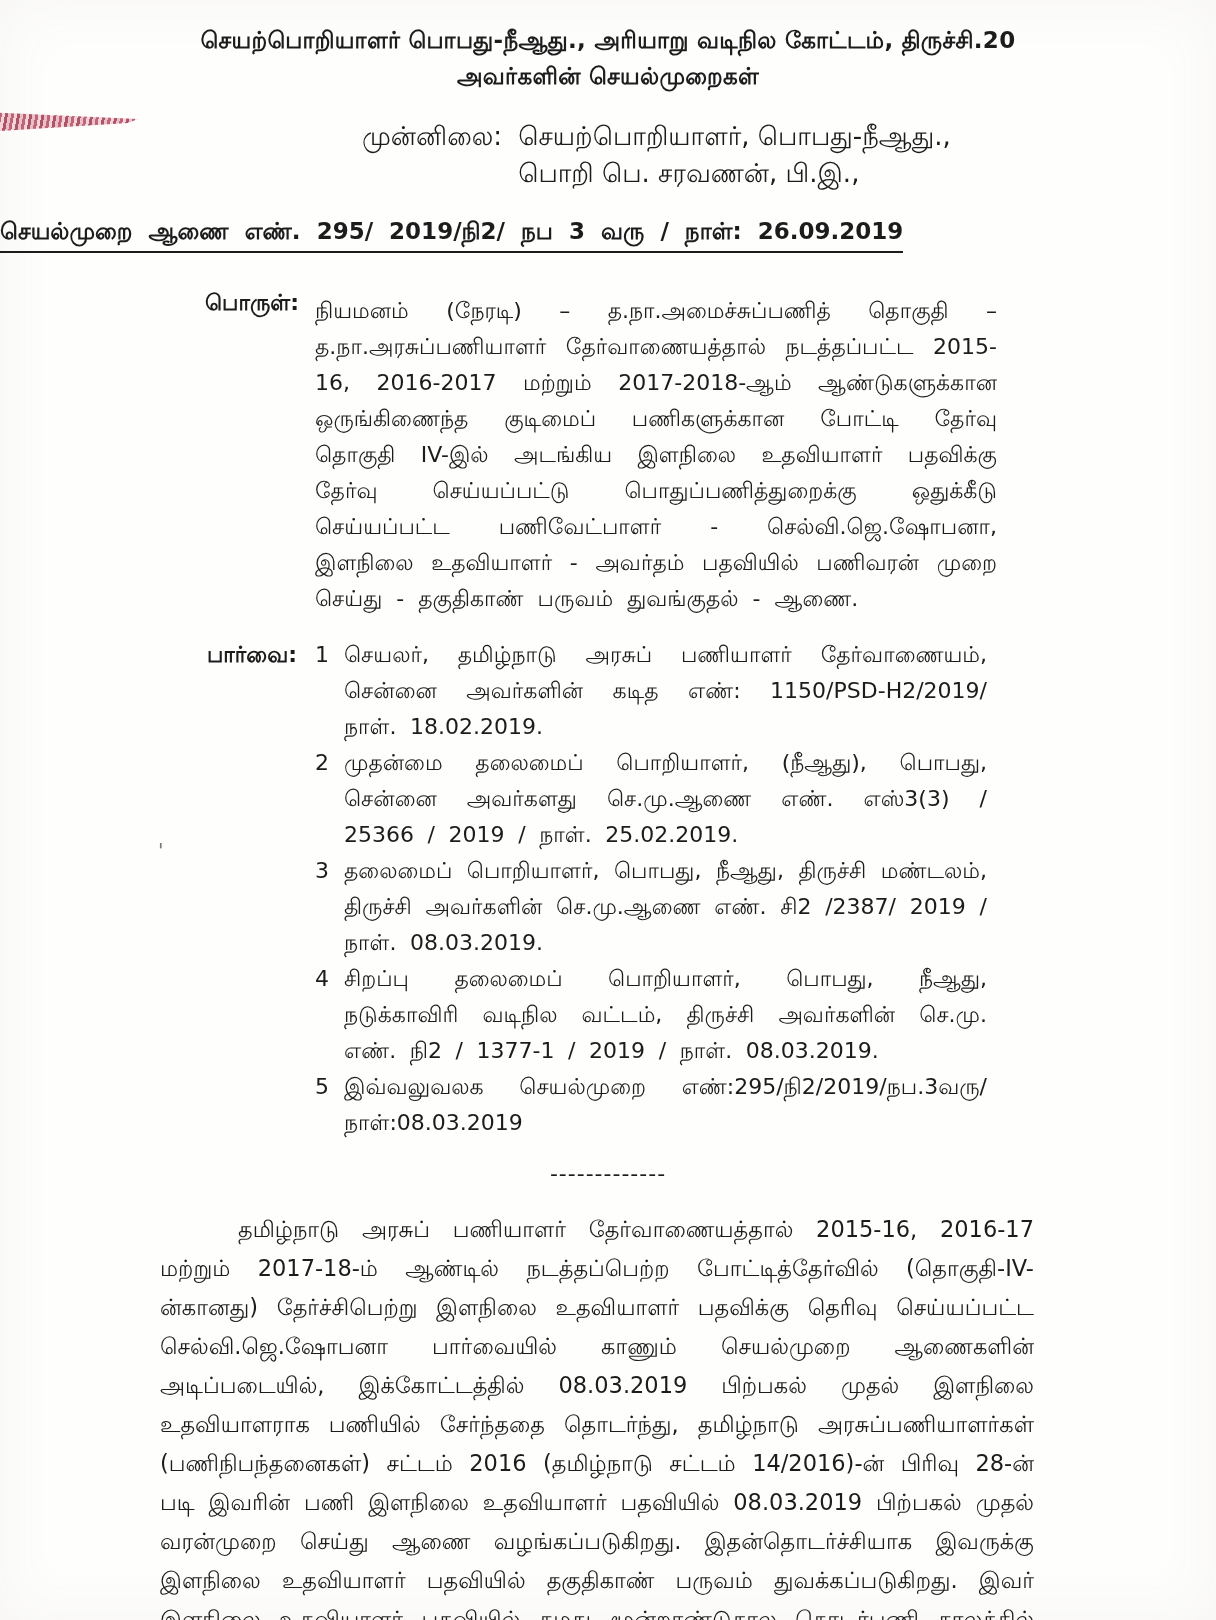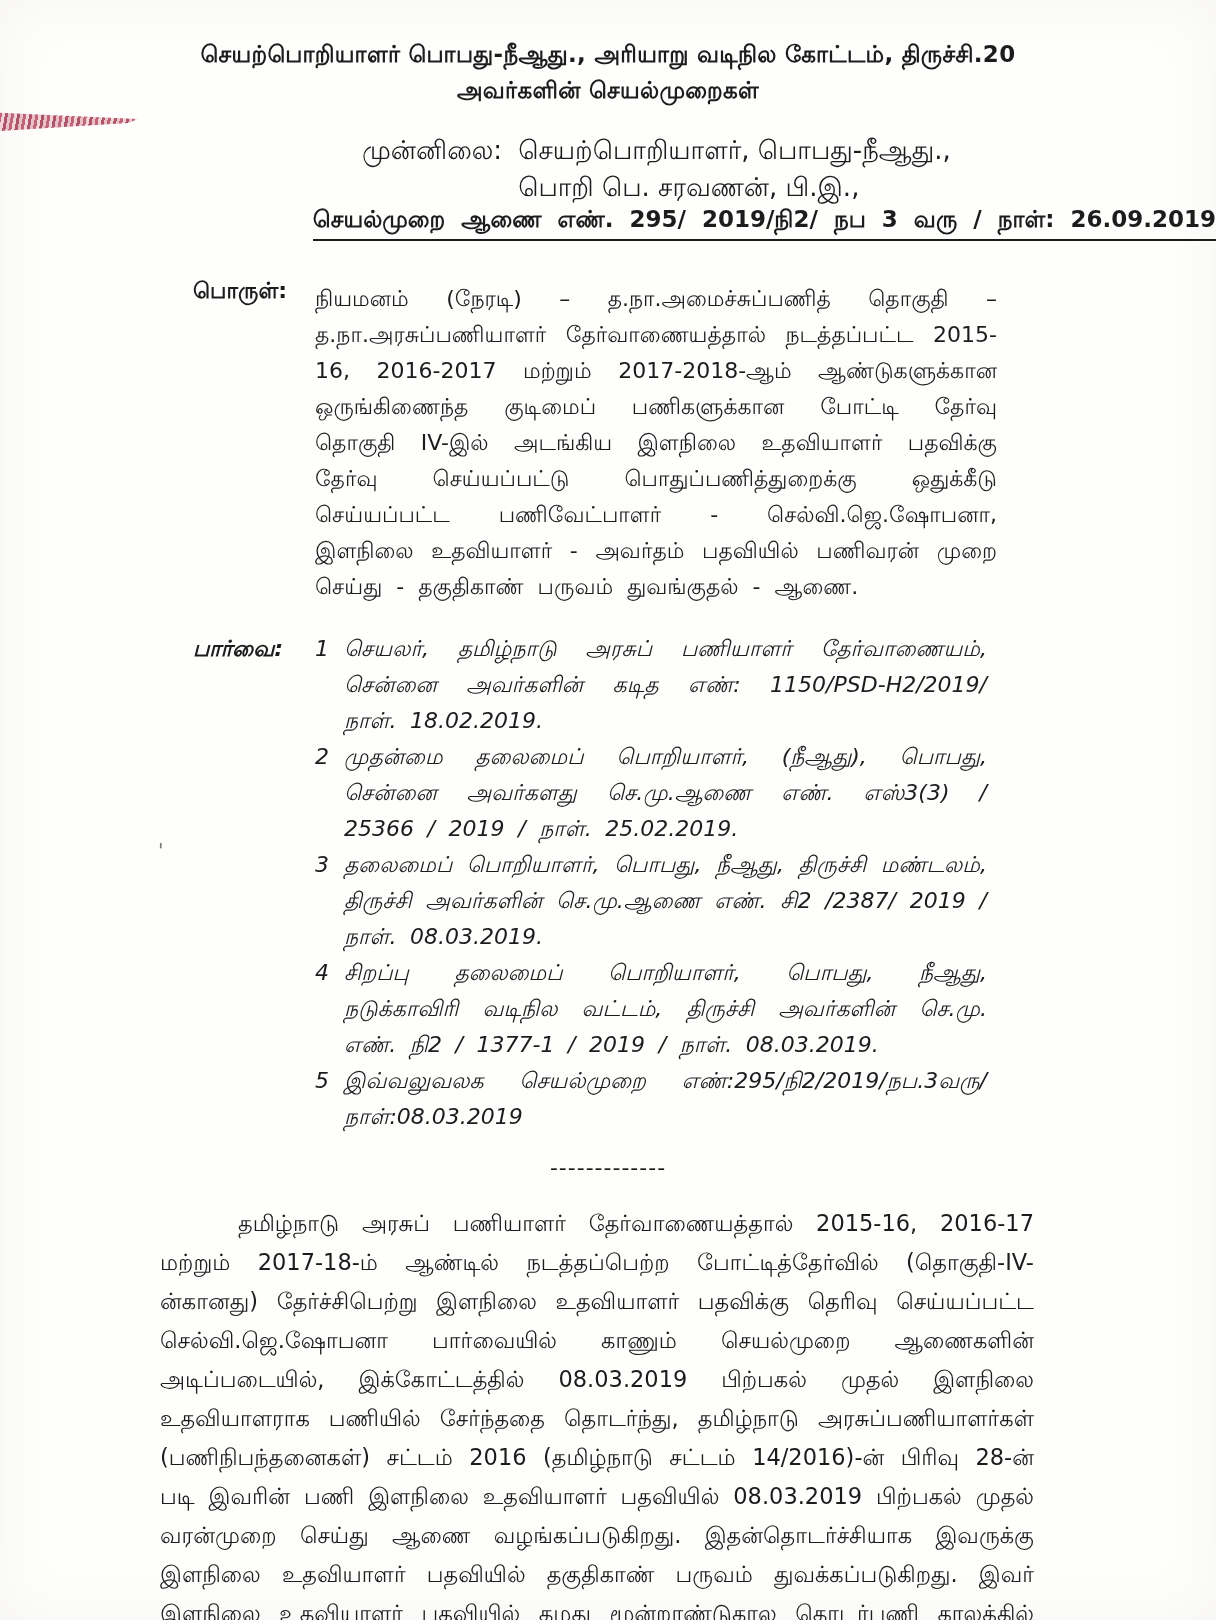--- a/index.html
+++ b/index.html
@@ -39,21 +39,21 @@
   .stray-mark {
     position: absolute;
     left: 158px;
     top: 838px;
     font-size: 20px;
     color: #777;
   }
 
   
   .header {
-    padding-top: 36px;
+    padding-top: 22px;
     text-align: center;
   }
   .header-line {
     font-size: 23px;
     font-weight: bold;
     line-height: 36px;
     letter-spacing: 0.3px;
   }
 
   
@@ -64,45 +64,46 @@
     line-height: 37px;
   }
   .presence-label {
     flex-shrink: 0;
     margin-right: 16px;
   }
   .presence-lines { }
 
   
   .order-wrap {
-    text-align: right;
+    margin-top: 26px;
+    text-align: left;
   }
   .order-line {
     display: inline-block;
     font-size: 23px;
     font-weight: bold;
     word-spacing: 0.35em;
     padding-bottom: 3px;
     border-bottom: 2px solid #1c1c1c;
   }
 
   
   .section {
     display: flex;
     padding-left: 193px;
     font-size: 22px;
     line-height: 36px;
   }
   .subject-section { margin-top: 32px; }
-  .refs-section { margin-top: 26px; font-style: italic; }
+  .refs-section { margin-top: 20px; }
   .sec-label {
     width: 118px;
     flex-shrink: 0;
     display: flex;
-    justify-content: flex-start;
+    justify-content: center;
     font-weight: bold;
   }
 
   .subject-text {
     width: 682px;
     margin: 8px 0 0 4px;
     text-align: justify;
     word-spacing: 0.32em;
   }
 

